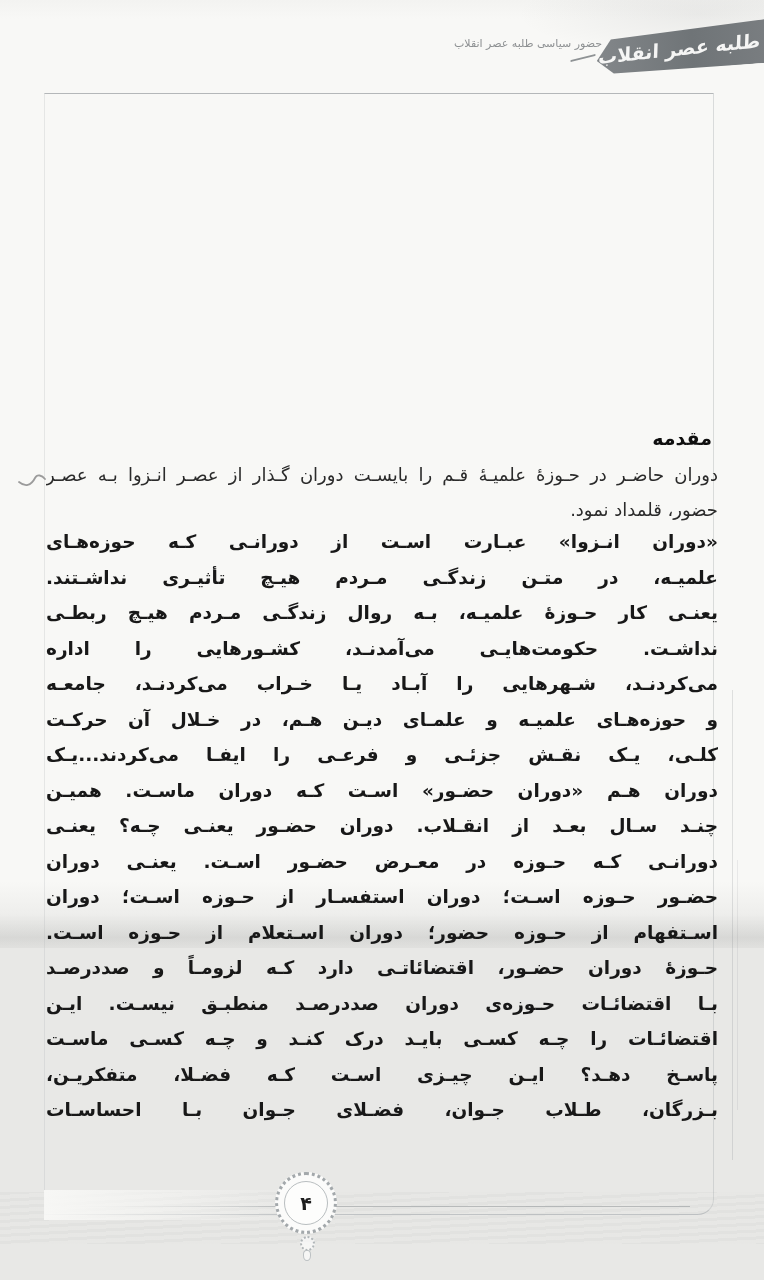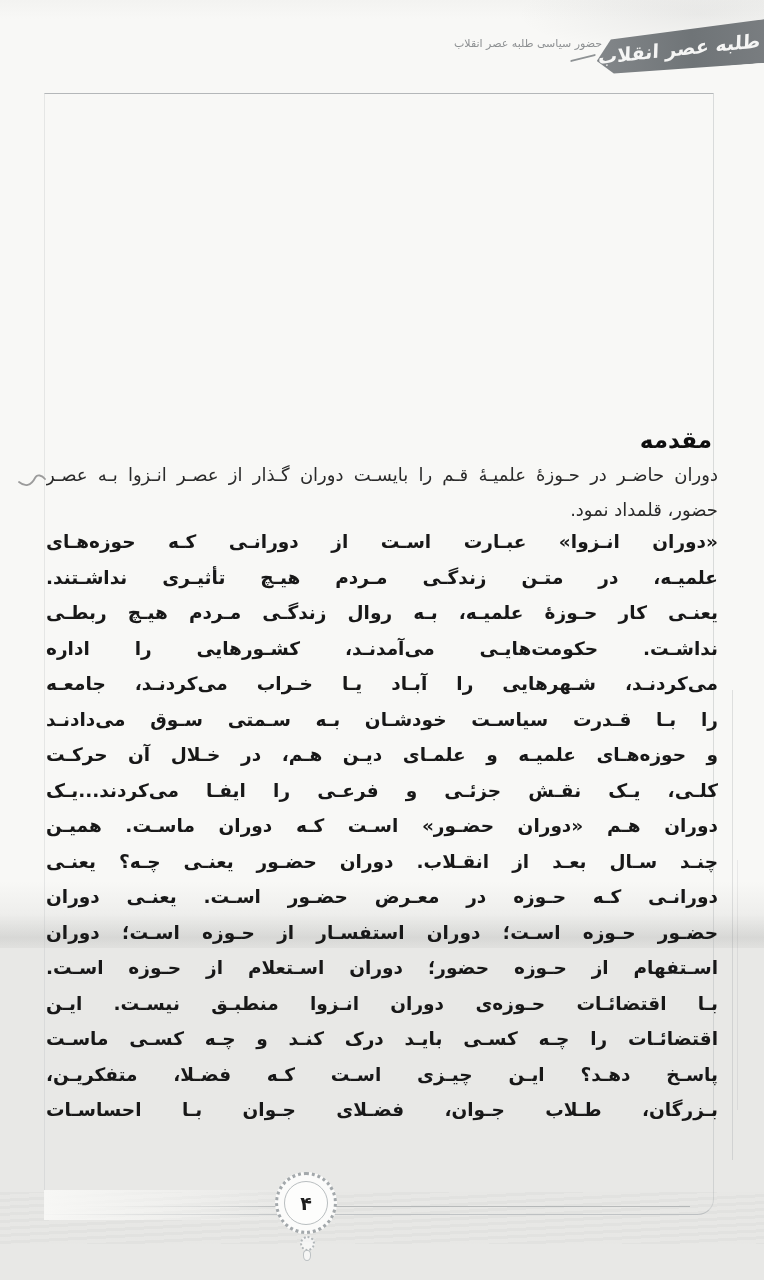--- a/index.html
+++ b/index.html
@@ -64,21 +64,21 @@
       repeating-linear-gradient(177deg,rgba(160,162,160,.16) 0 3px,rgba(220,220,218,.05) 3px 7px);
     opacity:.55;filter:blur(.4px);
   }
   .bottom-edge{
     position:absolute;left:0;bottom:0;width:764px;height:34px;
     background:linear-gradient(180deg,rgba(190,191,189,0),rgba(176,177,175,.30) 70%,rgba(200,200,198,.18));
   }
   
   .heading{
     position:absolute;right:52px;top:427px;margin:0;
-    font-size:23px;font-weight:700;color:#0f0f0f;direction:rtl;
+    font-size:19px;font-weight:700;color:#0f0f0f;direction:rtl;
   }
   .intro{
     position:absolute;right:46px;left:46px;top:458px;
     direction:rtl;font-size:18px;color:#2b2b2b;
   }
   .iline{line-height:34.5px;height:34.5px;overflow:hidden;
     text-align:justify;text-align-last:justify;}
   .iline.last{text-align-last:right;}
   .main{
     position:absolute;right:46px;left:46px;top:524px;
@@ -146,29 +146,29 @@
   <div class="intro">
       <div class="iline">دوران حاضـر در حـوزهٔ علمیـهٔ قـم را بایسـت دوران گـذار از عصـر انـزوا بـه عصـر</div>
       <div class="iline last">حضور، قلمداد نمود.</div>
     </div>
   <div class="main">
       <div class="bline">«دوران انـزوا» عبـارت اسـت از دورانـی کـه حوزه‌هـای</div>
       <div class="bline">علمیـه، در متـن زندگـی مـردم هیـچ تأثیـری نداشـتند.</div>
       <div class="bline">یعنـی کار حـوزهٔ علمیـه، بـه روال زندگـی مـردم هیـچ ربطـی</div>
       <div class="bline">نداشـت. حکومت‌هایـی می‌آمدنـد، کشـورهایی را اداره</div>
       <div class="bline">می‌کردنـد، شـهرهایی را آبـاد یـا خـراب می‌کردنـد، جامعـه</div>
-      <div class="bline">را بـا قـدرت سیاسـت خودشـان بـه سـمتی سـوق می‌دادنـد</div>
       <div class="bline">و حوزه‌هـای علمیـه و علمـای دیـن هـم، در خـلال آن حرکـت</div>
       <div class="bline">کلـی، یـک نقـش جزئـی و فرعـی را ایفـا می‌کردند...یـک</div>
       <div class="bline">دوران هـم «دوران حضـور» اسـت کـه دوران ماسـت. همیـن</div>
       <div class="bline">چنـد سـال بعـد از انقـلاب. دوران حضـور یعنـی چـه؟ یعنـی</div>
       <div class="bline">دورانـی کـه حـوزه در معـرض حضـور اسـت. یعنـی دوران</div>
       <div class="bline">حضـور حـوزه اسـت؛ دوران استفسـار از حـوزه اسـت؛ دوران</div>
       <div class="bline">اسـتفهام از حـوزه حضور؛ دوران اسـتعلام از حـوزه اسـت.</div>
-      <div class="bline">بـا اقتضائـات حـوزه‌ی دوران انـزوا منطبـق نیسـت. ایـن</div>
+      <div class="bline">حـوزهٔ دوران حضـور، اقتضائاتـی دارد کـه لزومـاً و صددرصـد</div>
+      <div class="bline">بـا اقتضائـات حـوزه‌ی دوران صددرصـد منطبـق نیسـت. ایـن</div>
       <div class="bline">اقتضائـات را چـه کسـی بایـد درک کنـد و چـه کسـی ماسـت</div>
       <div class="bline">پاسـخ دهـد؟ ایـن چیـزی اسـت کـه فضـلا، متفکریـن،</div>
       <div class="bline">بـزرگان، طـلاب جـوان، فضـلای جـوان بـا احساسـات</div>
     </div>
 
   <div class="medallion">
     <div class="medallion-inner">
       <span class="page-number">۴</span>
     </div>
   </div>

